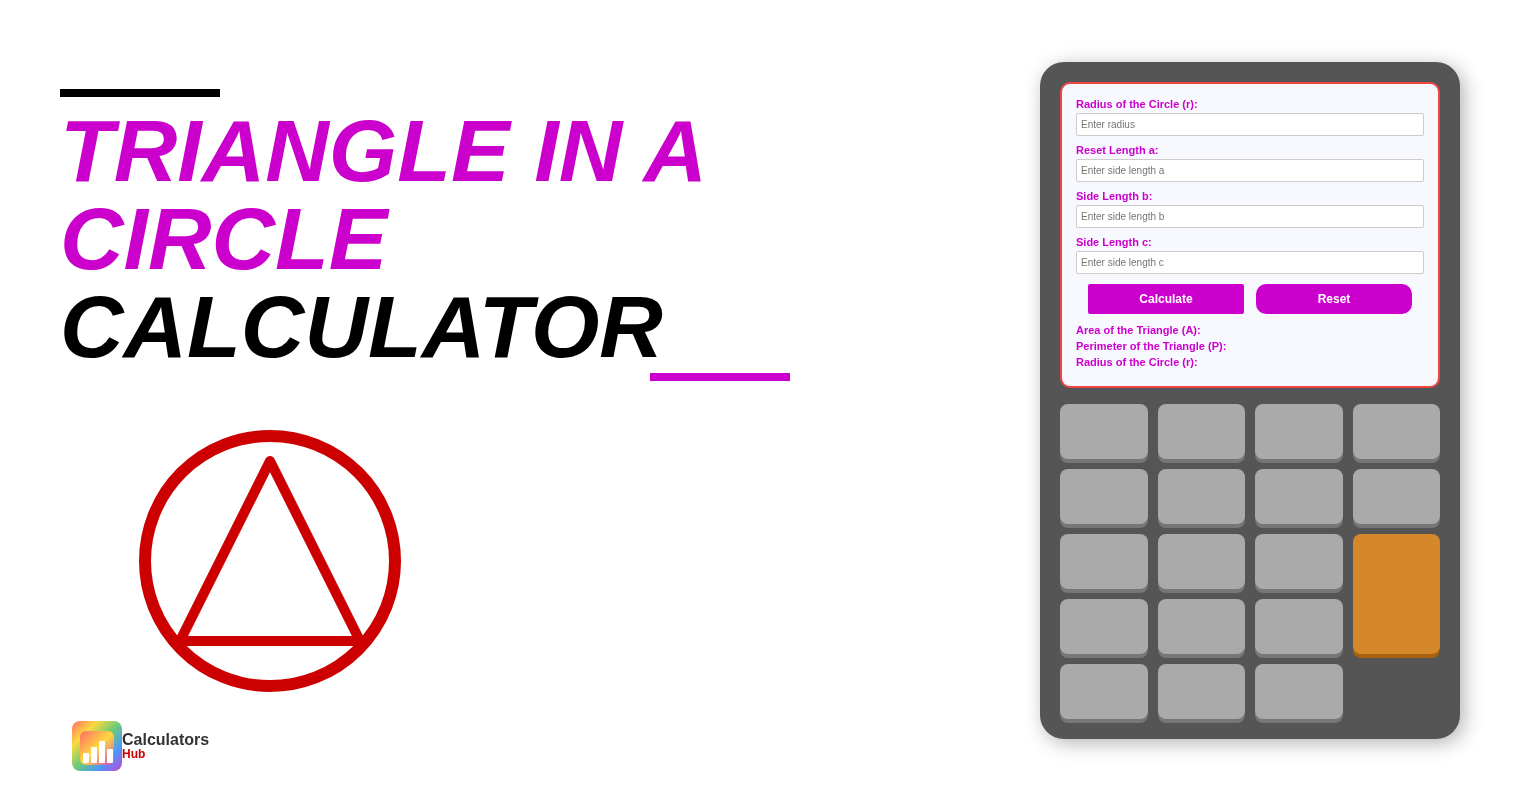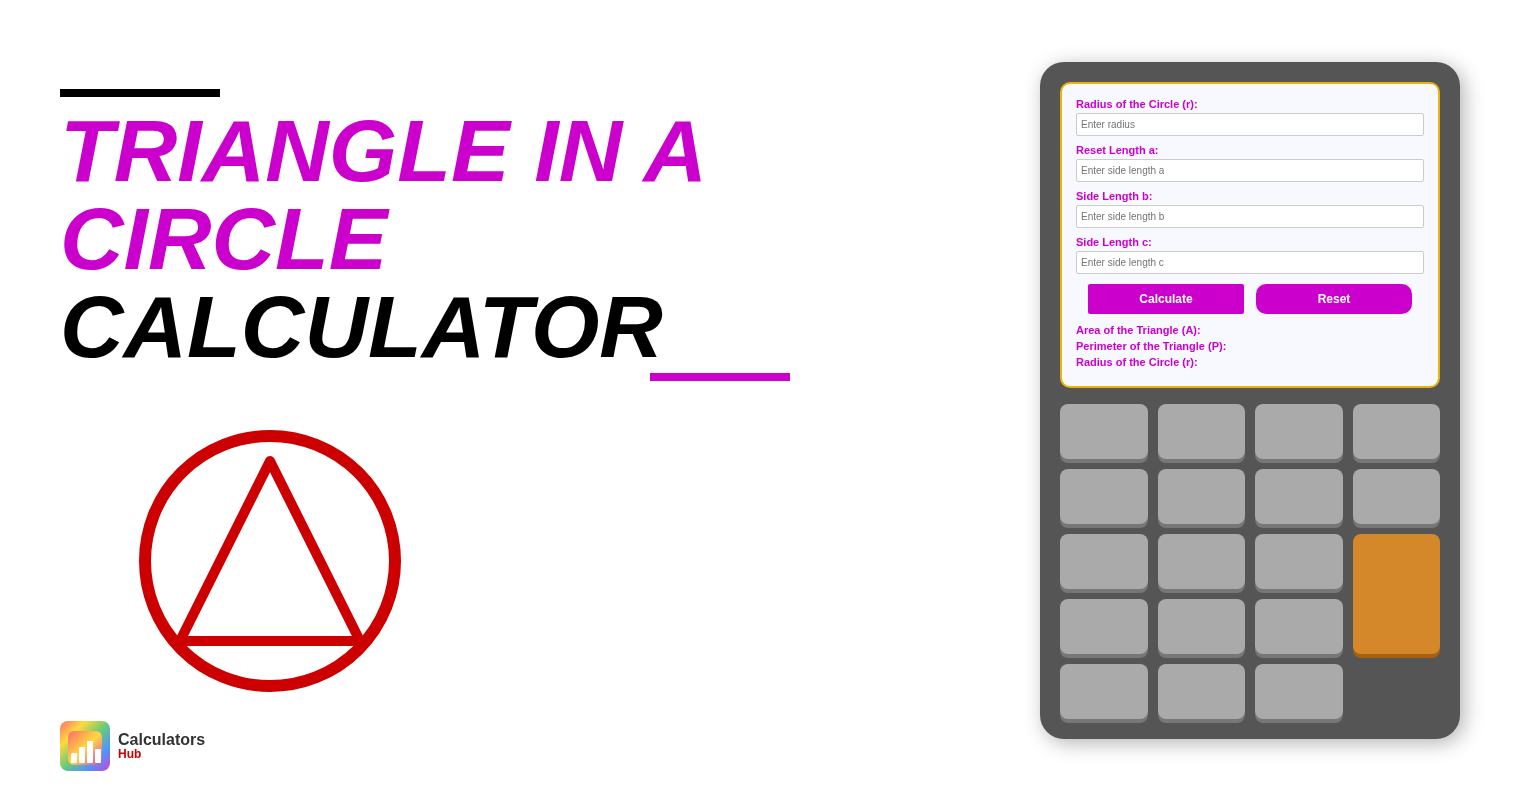--- a/index.html
+++ b/index.html
@@ -66,24 +66,24 @@
       align-items: center;
       justify-content: center;
       width: 300px;
       height: 300px;
       margin-left: 60px;
     }
 
     .logo-area {
       position: absolute;
       bottom: -60px;
-      left: 0;
+      left: 12px;
       display: flex;
       align-items: center;
-      gap: 8px;
+      gap: 0;
     }
 
     .logo-icon {
       width: 50px;
       height: 50px;
       background: linear-gradient(135deg, #ff6b6b, #ffd93d, #6bcb77, #4d96ff, #cc44cc);
       border-radius: 8px;
       display: flex;
       align-items: flex-end;
       justify-content: center;
@@ -116,21 +116,21 @@
       border-radius: 24px;
       padding: 20px;
       box-shadow: 4px 4px 20px rgba(0,0,0,0.3);
     }
 
     .calc-screen {
       background: #f8f8ff;
       border-radius: 10px;
       padding: 14px;
       margin-bottom: 16px;
-      border: 2px solid #eab308;
+      border: 2px solid #ef4444;
     }
 
     .calc-field-group {
       margin-bottom: 8px;
     }
 
     .calc-label {
       font-size: 11px;
       color: #cc00cc;
       font-weight: bold;

